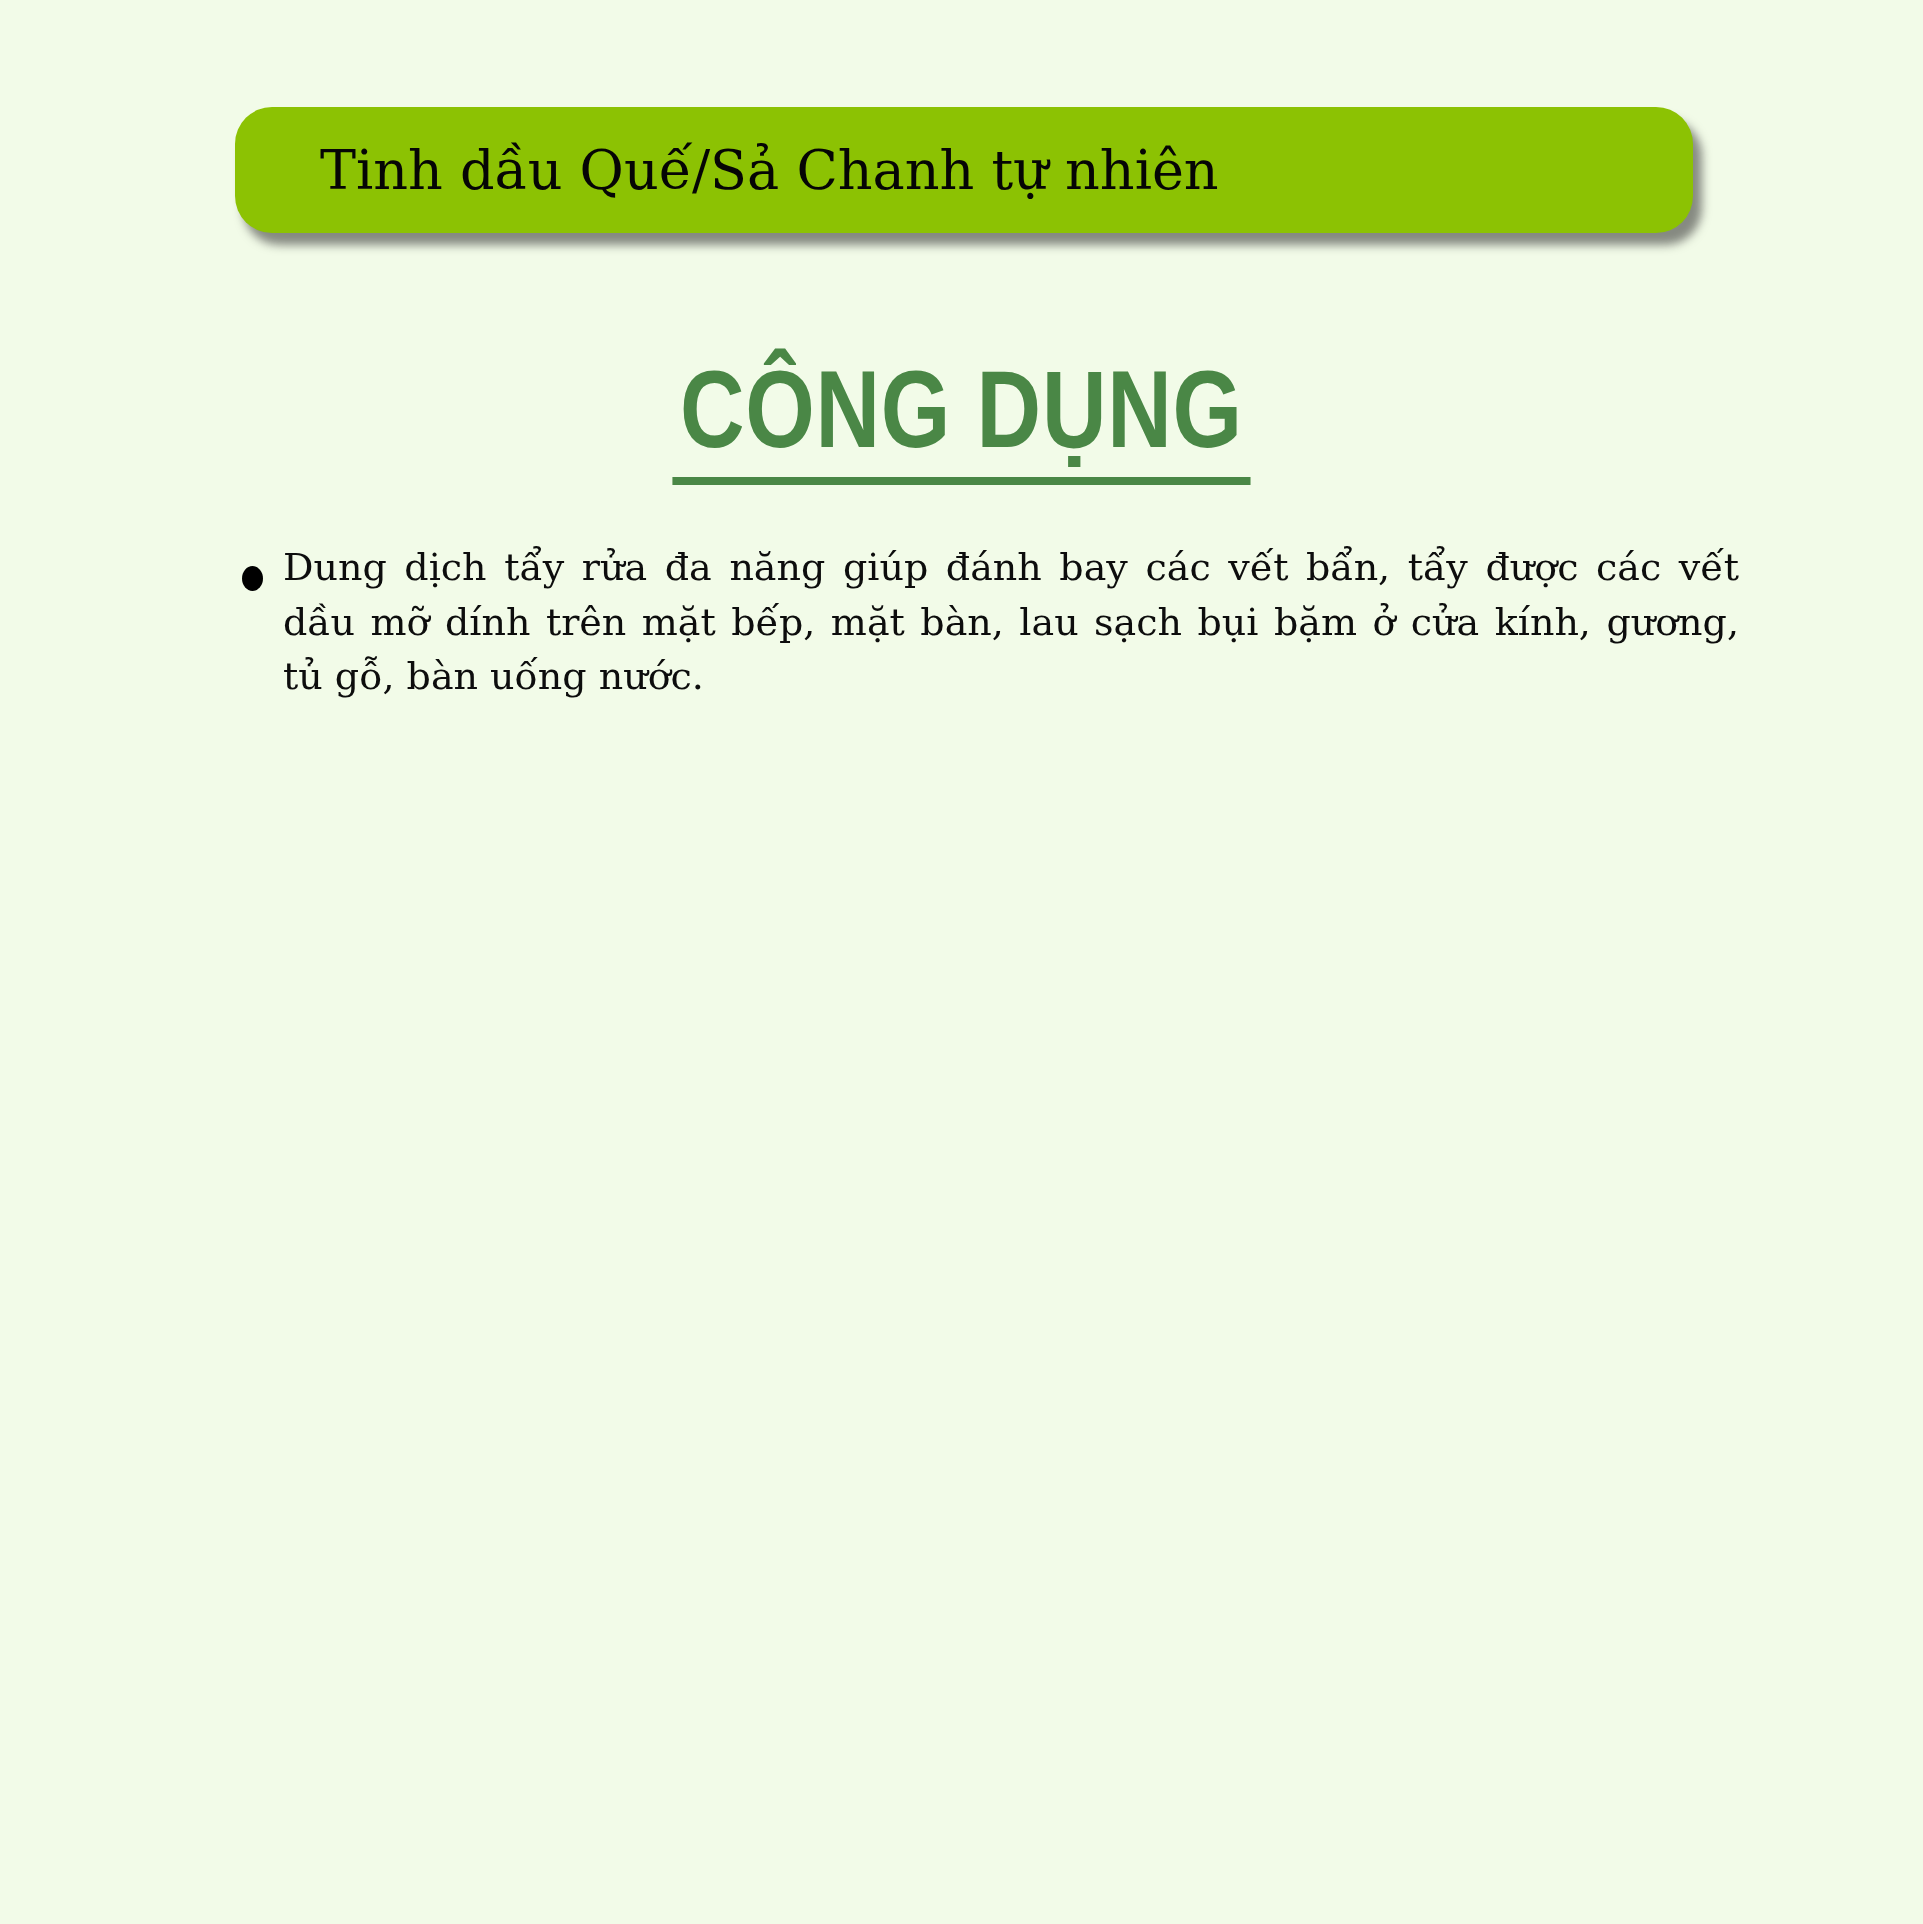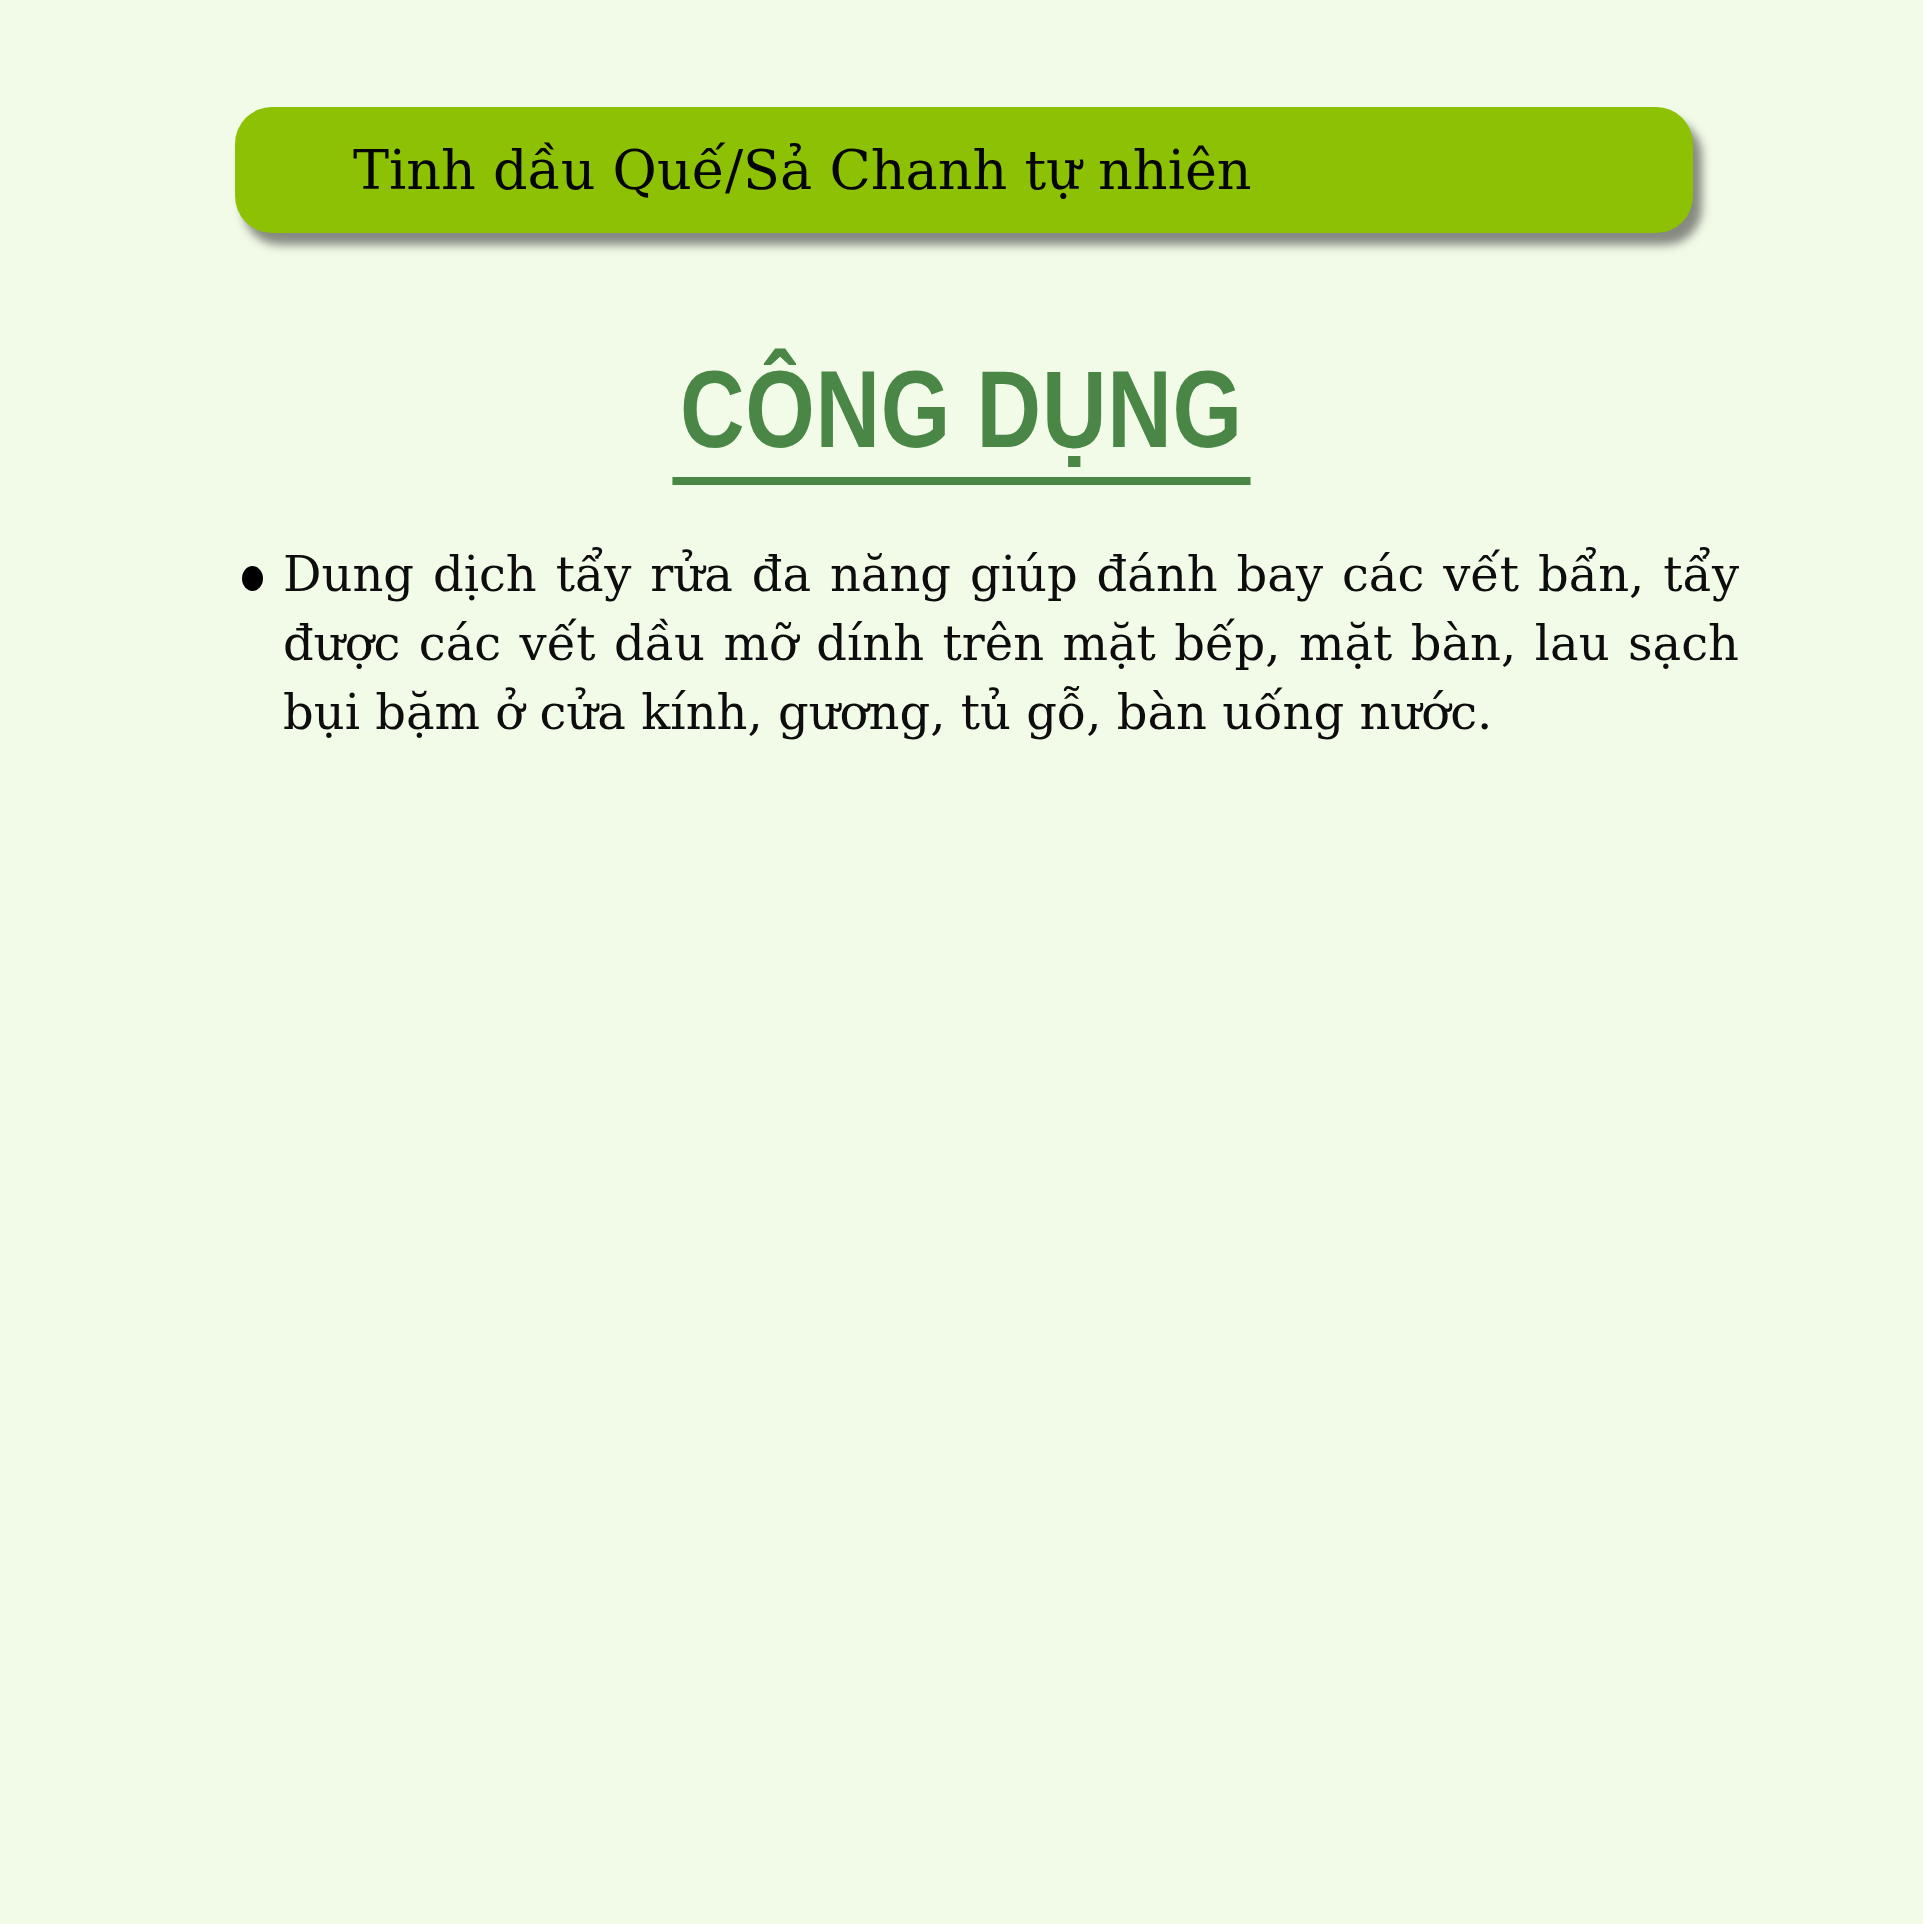--- a/index.html
+++ b/index.html
@@ -43,37 +43,37 @@
   .banner {
     width: 1458px;
     height: 126px;
     margin-left: 235px;
     border-radius: 37px;
     background: #8CC203;
     box-shadow: 8.3px 12px 9.2px rgba(45, 45, 45, 0.55);
     display: flex;
     align-items: center;
     box-sizing: border-box;
-    padding-left: 118px;
+    padding-left: 85px;
     font-size: 54px;
     color: #050505;
   }
   .banner-1 { margin-top: 107px; }
   .banner-2 { margin-top: 59px; }
   .uses-list {
     list-style: none;
     margin: 55px 0 0 242px;
     padding: 0;
     width: 1497px;
   }
   .uses-list li {
     position: relative;
     padding-left: 41px;
     text-align: justify;
-    font-size: 48px;
+    font-size: 38px;
     line-height: 1.44;
     margin-bottom: 11px;
   }
   .uses-list li:last-child { margin-bottom: 0; }
   .bullet-dot {
     position: absolute;
     left: 0;
     top: 26px;
     width: 21px;
     height: 25px;

